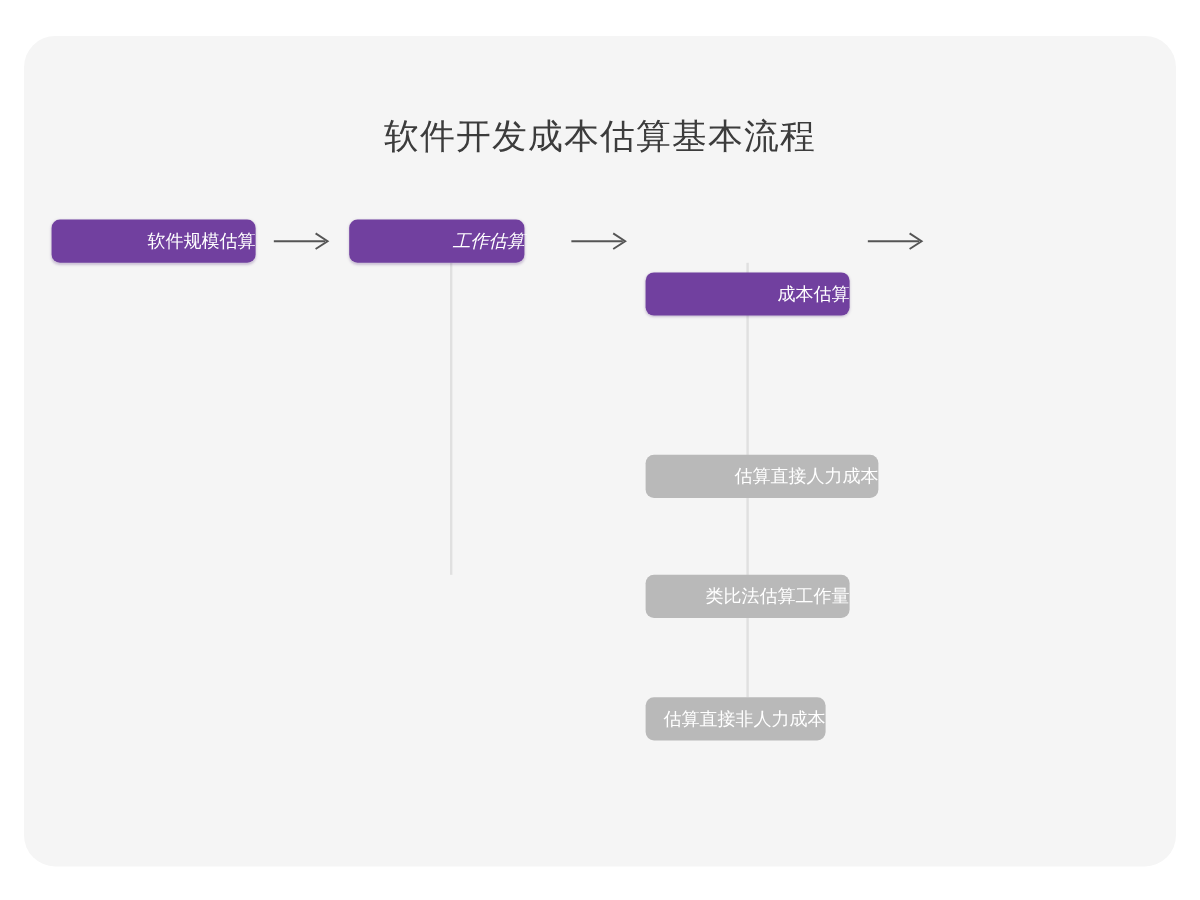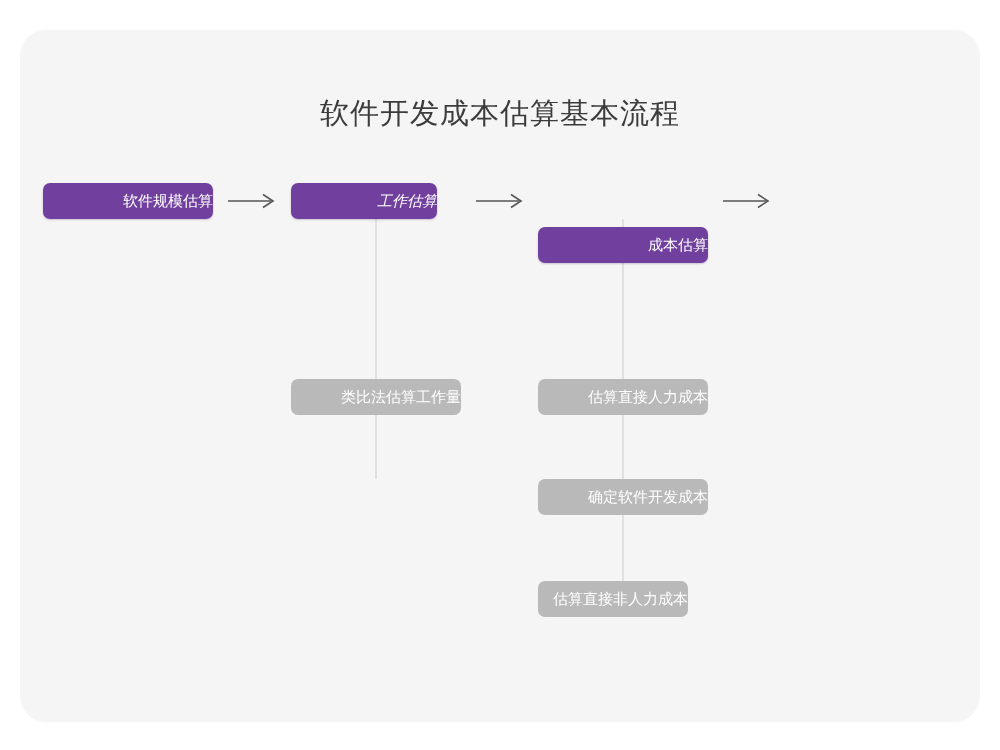--- a/index.html
+++ b/index.html
@@ -105,27 +105,24 @@
       <path d="M35 1.5 L45 8 L35 14.5" stroke="#555555" stroke-width="1.6" fill="none"></path>
     </svg>
   </div>
   <div class="arrow" style="left:723px; top:190px;">
     <svg width="48" height="16" viewBox="0 0 48 16" aria-hidden="true">
       <path d="M0 8 H43" stroke="#555555" stroke-width="1.6" fill="none"></path>
       <path d="M35 1.5 L45 8 L35 14.5" stroke="#555555" stroke-width="1.6" fill="none"></path>
     </svg>
   </div>
 
-  <div class="node secondary" style="left:291px; top:379px; width:170px;">
-    <span>类比法估算工作量</span>
-  </div>
 
-  <div class="node secondary" style="left:538px; top:379px; width:170px;">
+  <div class="node secondary" style="left:538px; top:379px; width:194px;">
     <span>估算直接人力成本</span>
   </div>
   <div class="node secondary" style="left:538px; top:479px; width:170px;">
-    <span>确定软件开发成本</span>
+    <span>类比法估算工作量</span>
   </div>
   <div class="node secondary" style="left:538px; top:581px; width:150px;">
     <span>估算直接非人力成本</span>
   </div>
 
 </div>
 
 </body></html>

